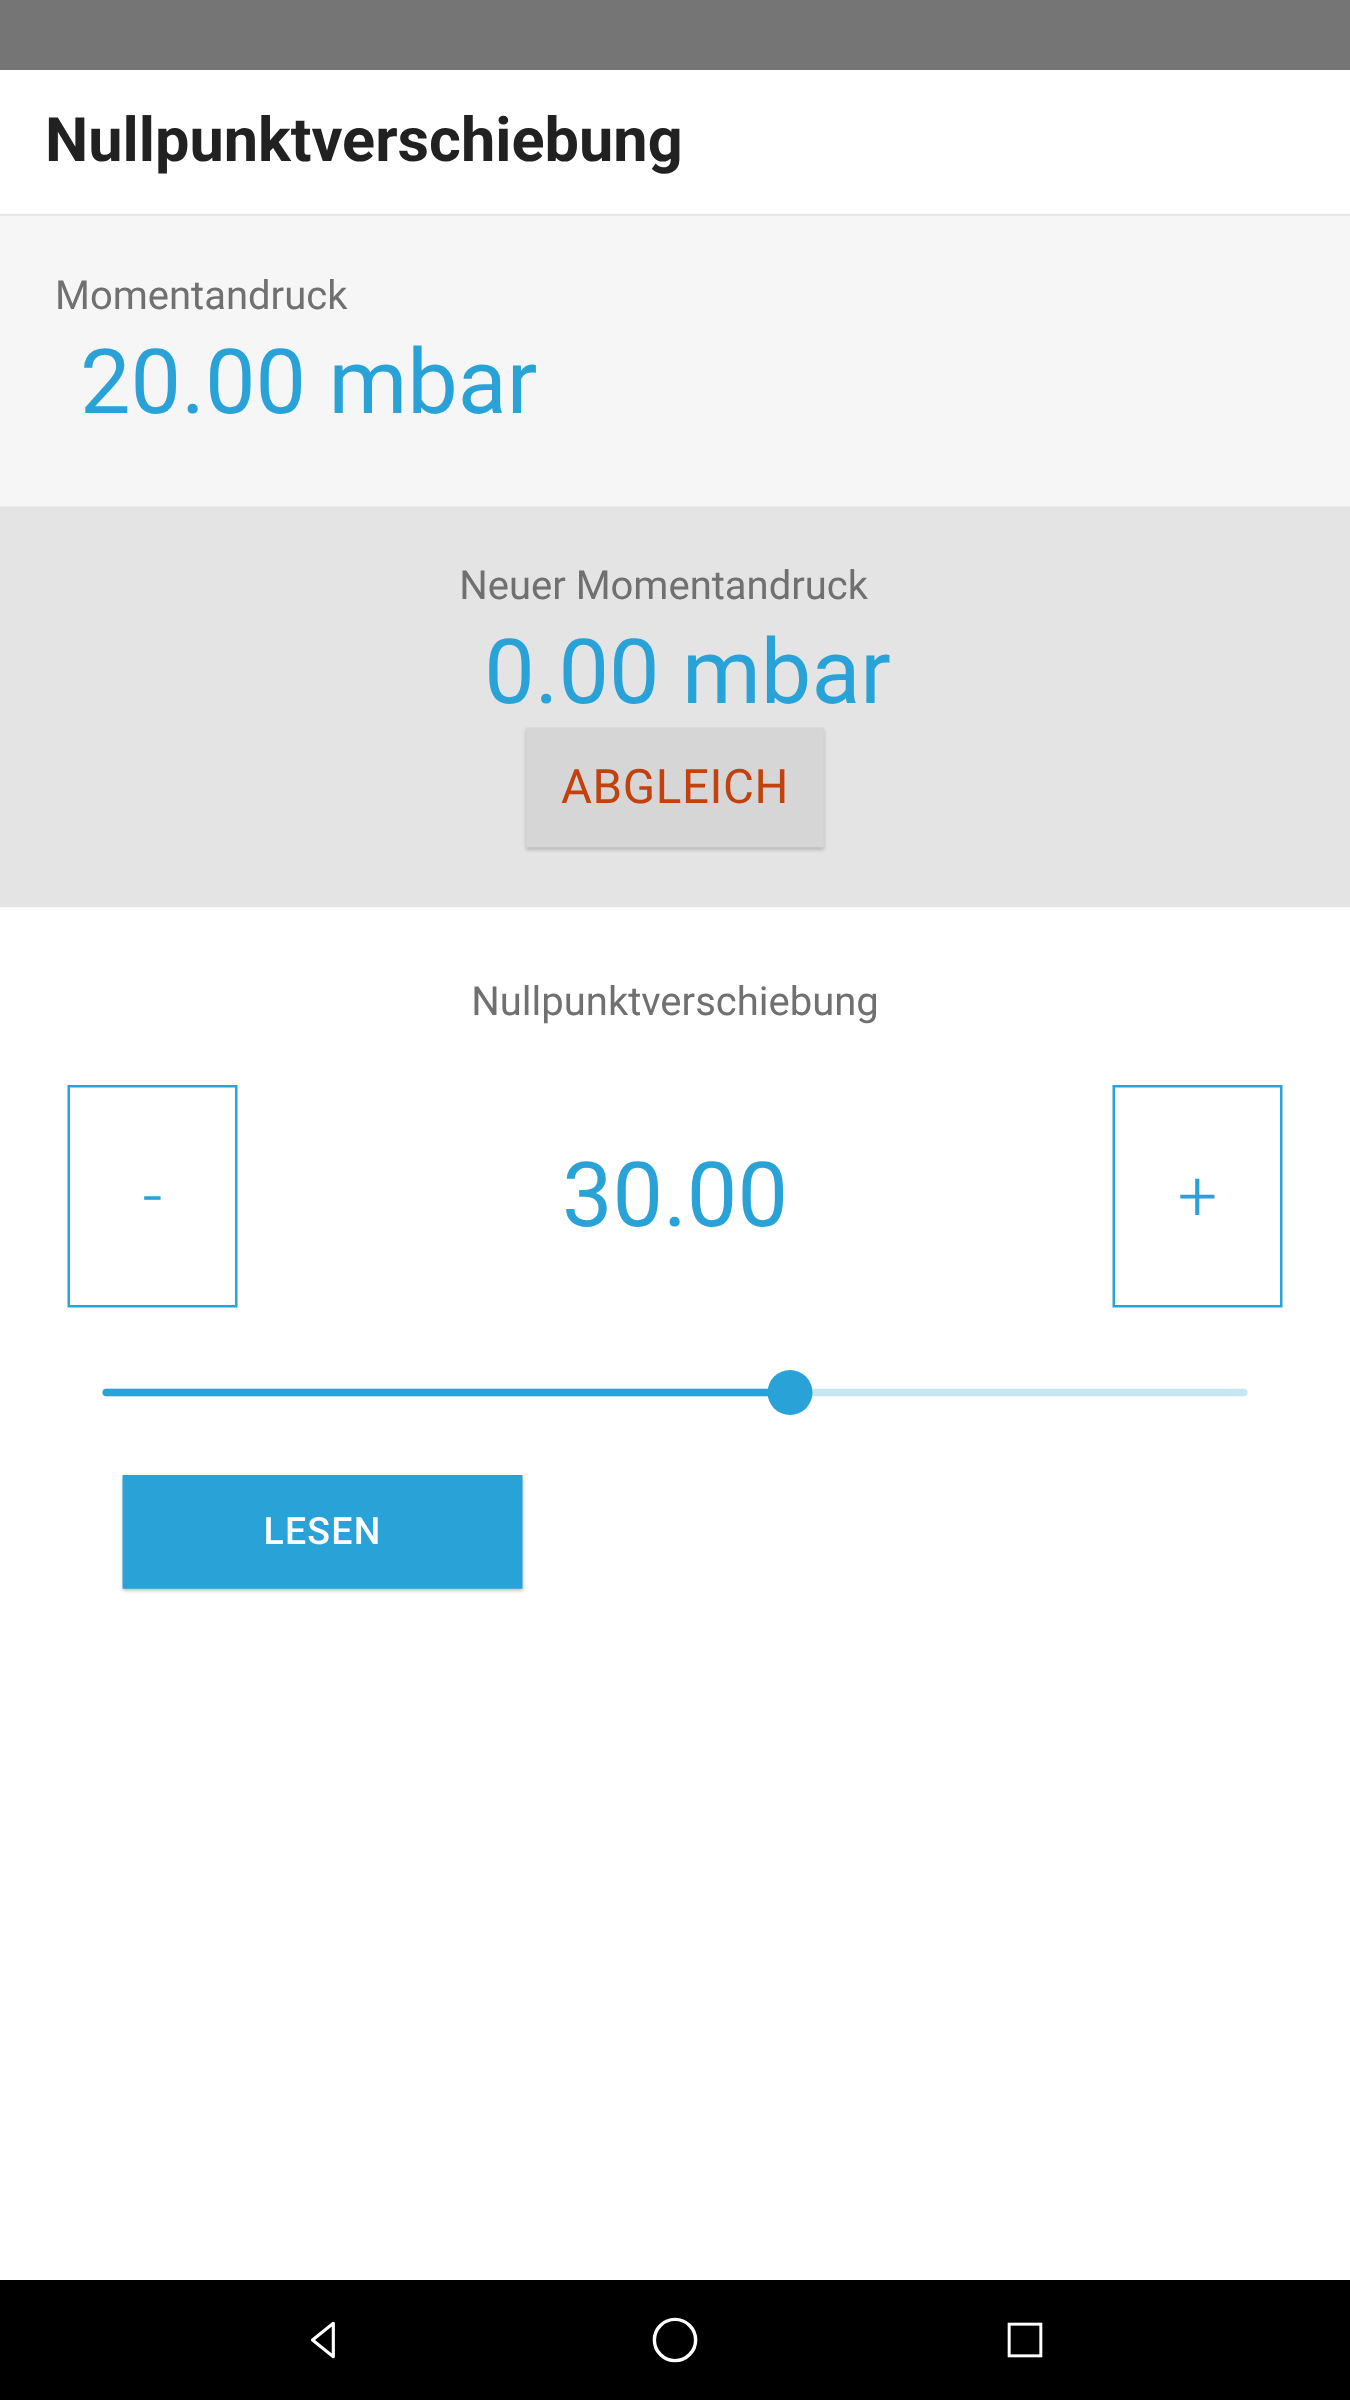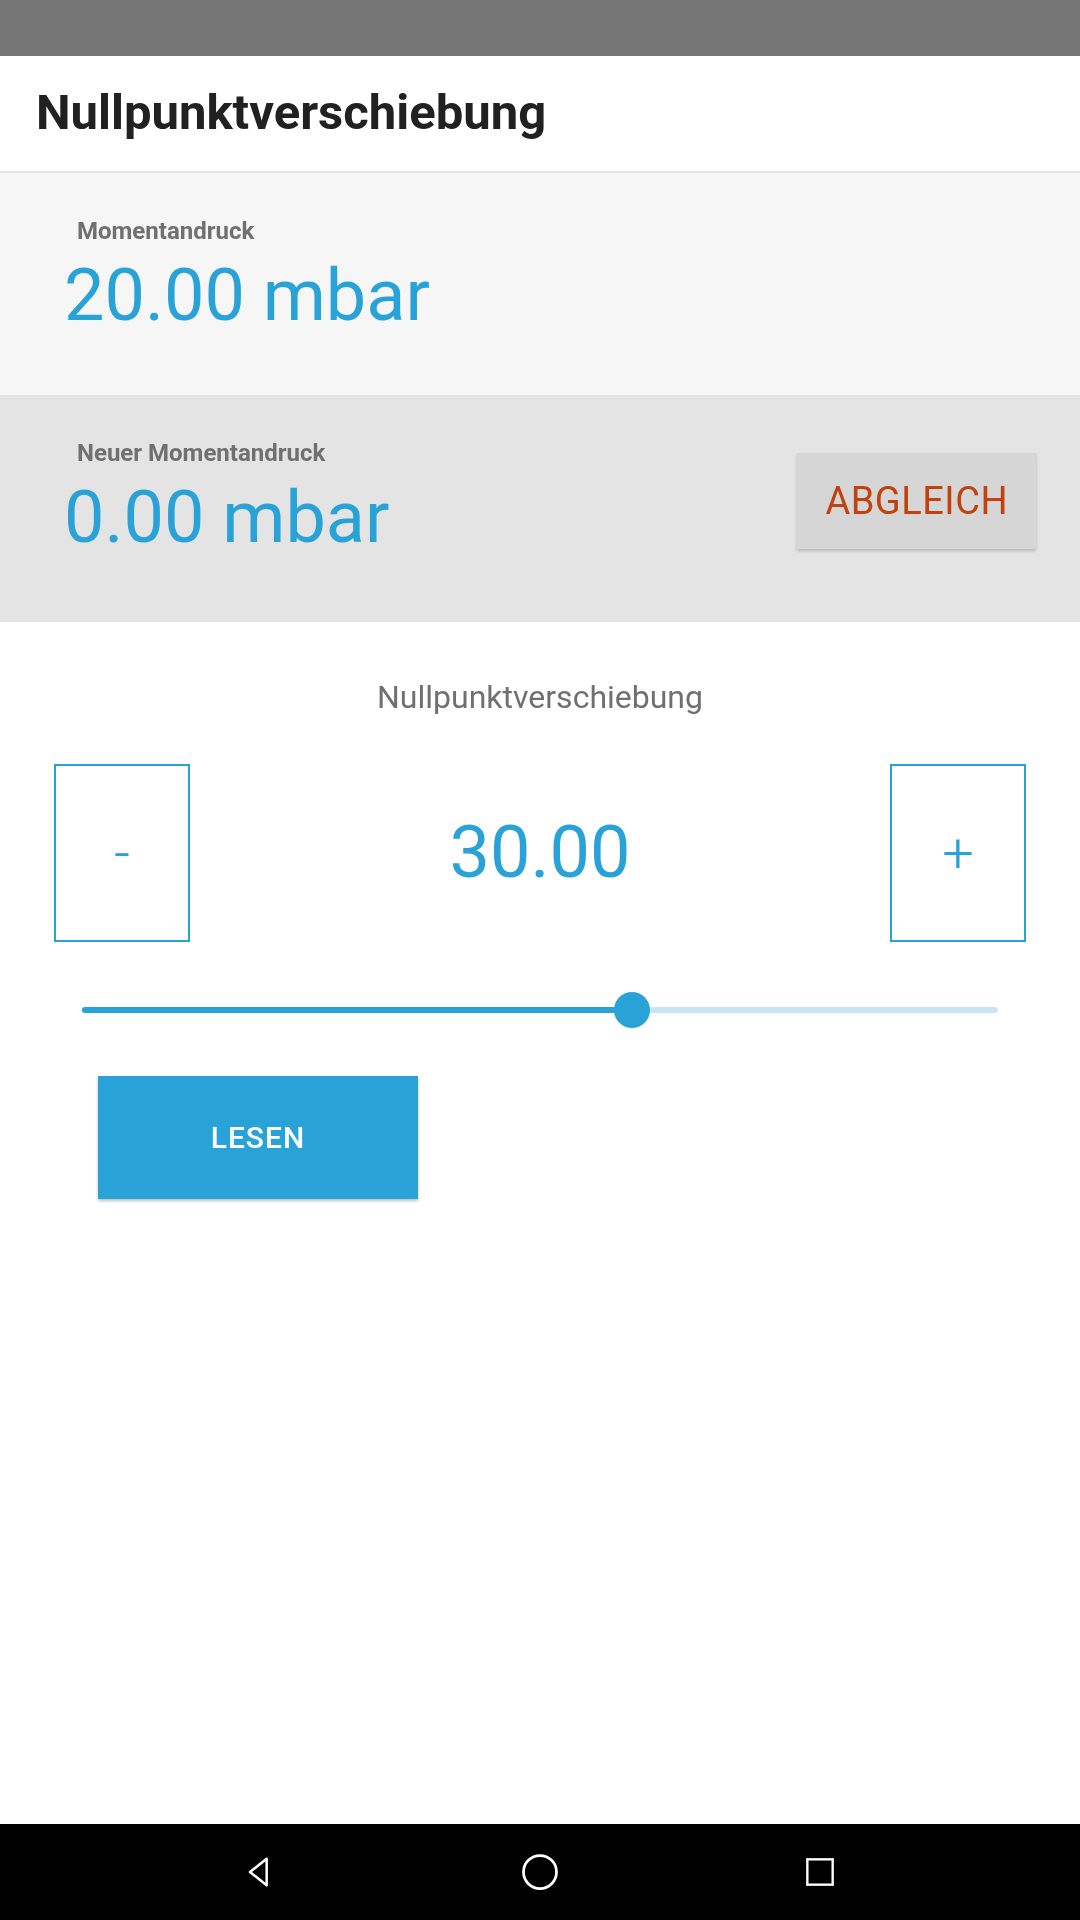--- a/index.html
+++ b/index.html
@@ -27,31 +27,31 @@
       font-size: 49px;
       font-weight: 700;
       color: #212121;
     }
     .section-current {
       background: #f6f6f6;
       padding: 44px 44px 56px;
     }
     .section-new {
       background: #e4e4e4;
-      padding: 44px 44px 60px;
+      padding: 44px 44px 48px;
       display: flex;
       justify-content: space-between;
       align-items: center;
+      flex-direction: column;
     }
     .label {
-      font-size: 24px;
+      font-size: 32px;
       color: #707070;
-      font-weight: 700;
+      font-weight: 400;
       margin-bottom: 8px;
-      margin-left: 33px;
     }
     .value {
       font-size: 72px;
       color: #29a3d7;
       font-weight: 400;
       line-height: 1.2;
       margin-left: 20px;
     }
     .btn-abgleich {
       background: #d6d6d6;
@@ -156,21 +156,21 @@
     }
     .bottom-buttons {
       display: flex;
       justify-content: space-between;
       padding: 0 44px;
     }
     .btn-primary {
       background: #29a3d7;
       color: #ffffff;
       border: none;
-      padding: 44px 0;
+      padding: 28px 0;
       font-size: 30px;
       font-weight: 500;
       letter-spacing: 1px;
       width: 320px;
       box-shadow: 0 2px 3px rgba(0,0,0,0.25);
       cursor: pointer;
     }
     .nav-bar {
       position: absolute;
       bottom: 0;

